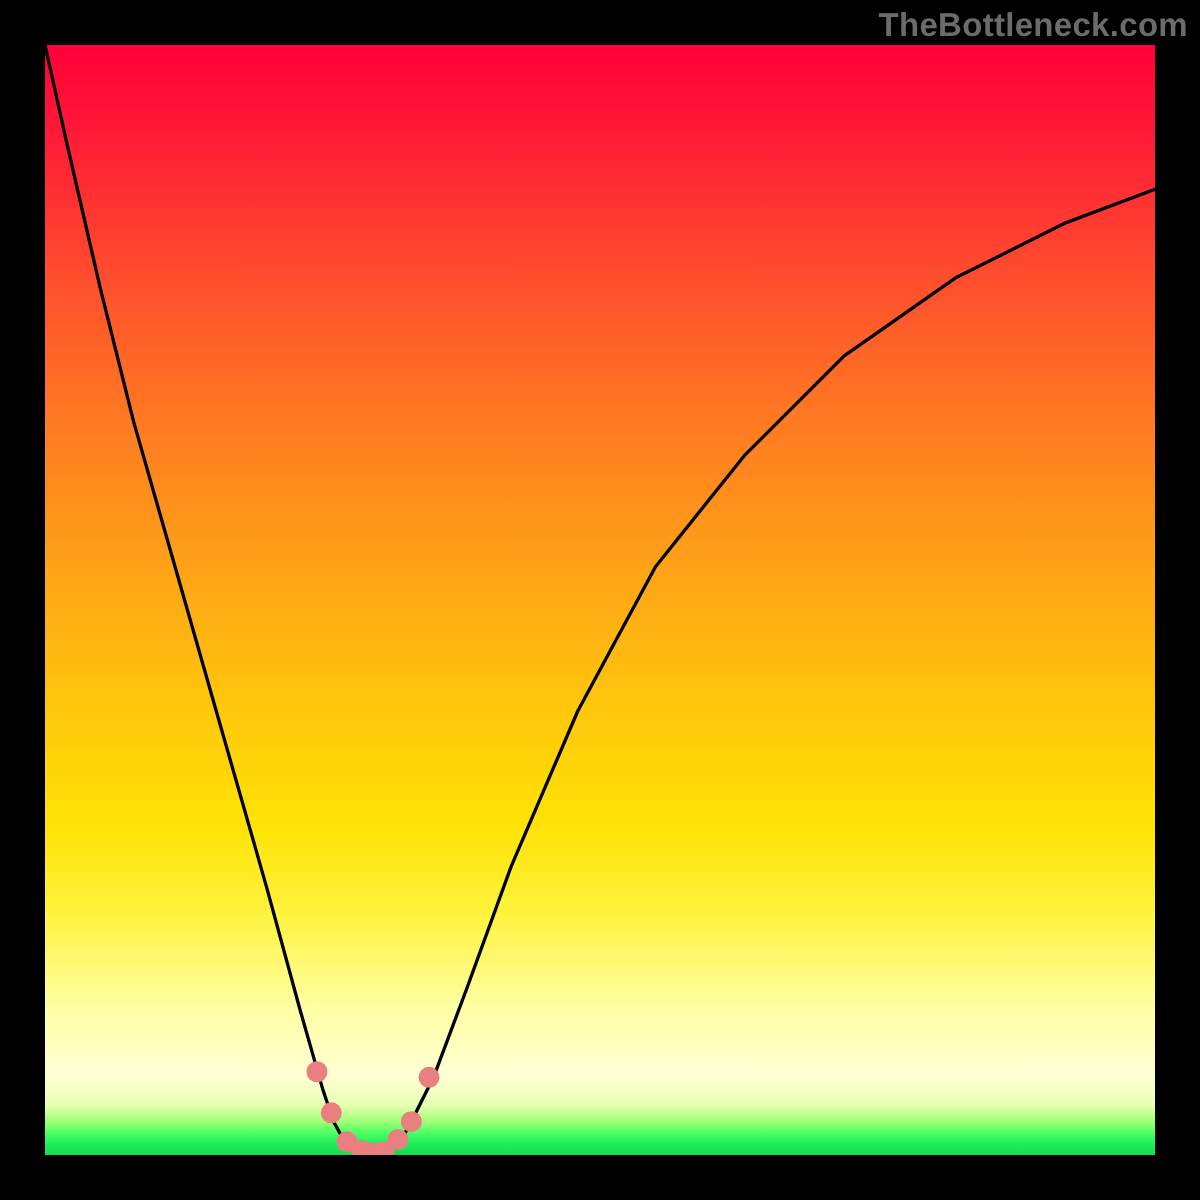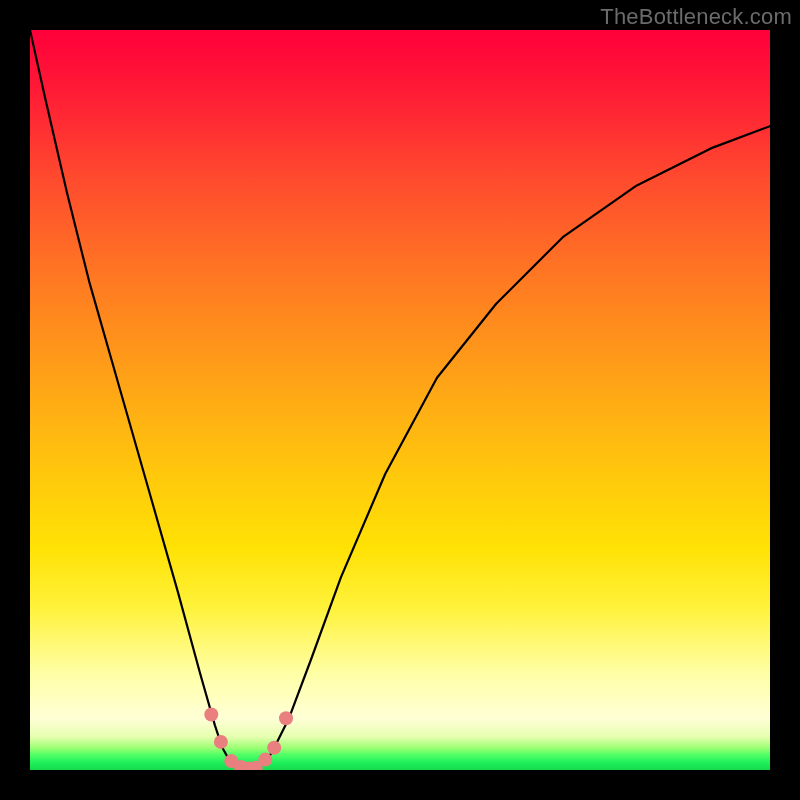--- a/index.html
+++ b/index.html
@@ -50,21 +50,21 @@
     width: 740px;
     height: 740px;
   }
   .watermark {
     position: absolute;
     top: 4px;
     right: 8px;
     color: #6b6b6b;
     font-size: 22px;
     letter-spacing: 0.2px;
-    font-weight: 400;
+    font-weight: 700;
     user-select: none;
   }
 </style>
 </head>
 <body>
 
 <div class="frame">
 
   <div class="watermark">TheBottleneck.com</div>
 

